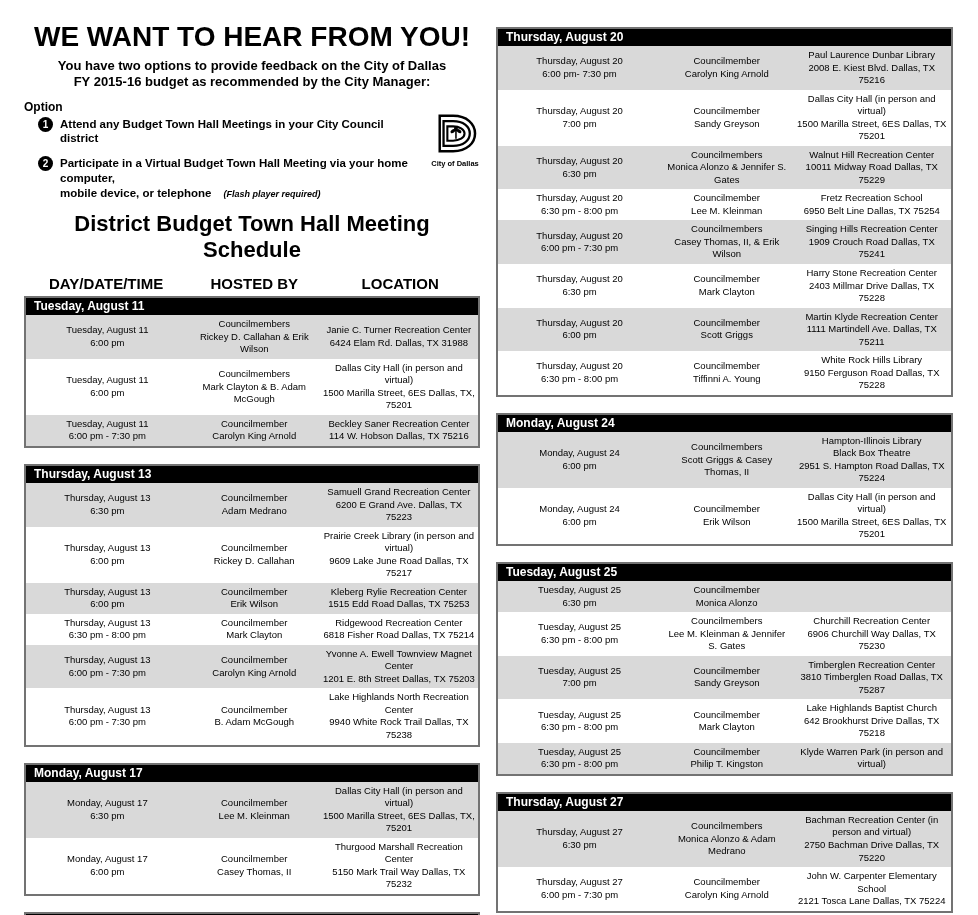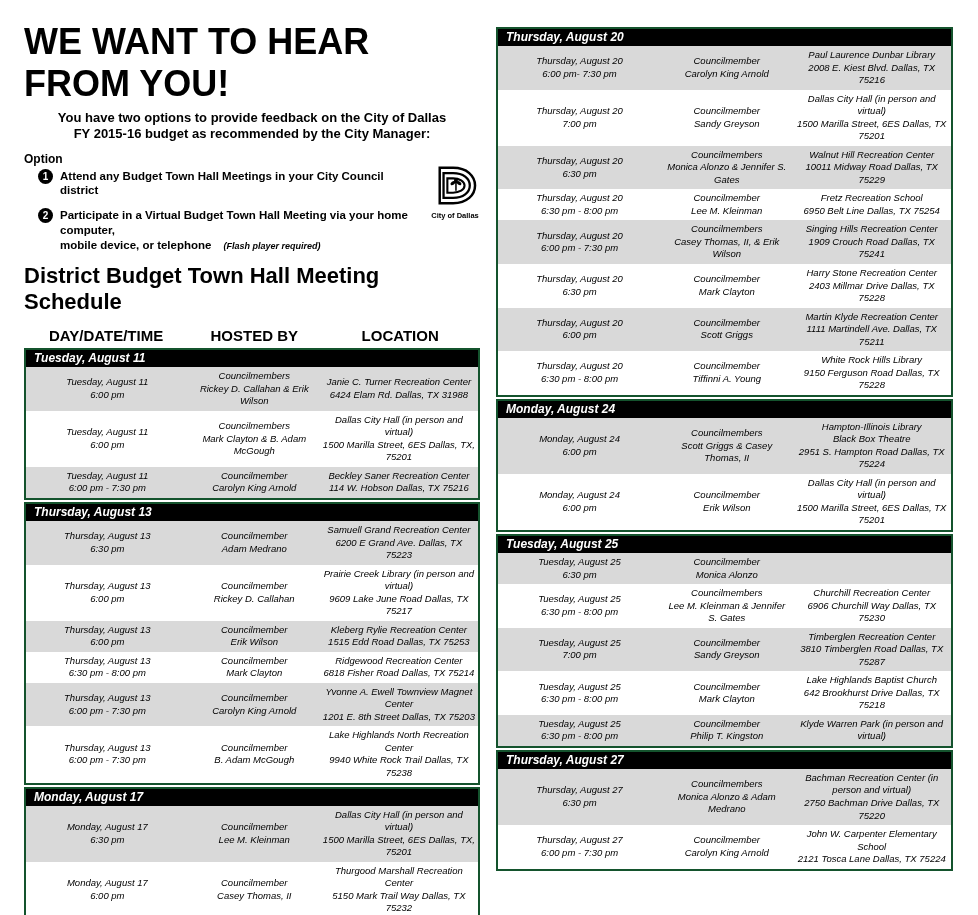--- a/index.html
+++ b/index.html
@@ -5,37 +5,37 @@
   html,body{margin:0;padding:0;}
   body{
     width:978px;height:915px;position:relative;overflow:hidden;
     background:#ffffff;color:#000;
     font-family:"Liberation Sans", sans-serif;
     -webkit-font-smoothing:antialiased;
   }
   .col-left{position:absolute;left:24px;top:0;width:456px;}
   .col-right{position:absolute;left:496px;top:27px;width:457px;}
 
-  .main-title{font-size:36px;font-weight:bold;margin:21px 0 5px;}
+  .main-title{font-size:28px;font-weight:bold;text-align:center;margin:21px 0 5px;}
   .subtitle{font-size:13px;font-weight:bold;text-align:center;line-height:1.25;}
   .option-label{font-size:12px;font-weight:bold;margin:9px 0 3px;}
   .options{position:relative;padding-right:62px;}
   .option-row{display:flex;gap:7px;margin:0 0 10px 14px;font-size:11.5px;font-weight:bold;line-height:1.3;align-items:flex-start;}
   .badge{flex:0 0 auto;width:15px;height:15px;border-radius:50%;background:#000;color:#fff;
          font-size:10px;display:flex;align-items:center;justify-content:center;margin-top:0;}
   .option-note{font-style:italic;font-size:9px;margin-left:12px;}
   .logo{position:absolute;right:-8px;top:-4px;width:66px;text-align:center;}
   .logo-caption{font-size:7.5px;font-weight:bold;margin-top:0;}
 
-  .schedule-title{font-size:22px;font-weight:bold;margin:8px 0 12px;}
+  .schedule-title{font-size:22px;font-weight:bold;text-align:center;margin:8px 0 12px;}
 
   .cols-header{display:grid;grid-template-columns:36% 29% 35%;font-weight:bold;font-size:15px;
                text-align:center;margin-bottom:4px;}
 
-  .section{border:2px solid #14532d;margin-bottom:2px;font-style:italic;}
+  .section{border:2px solid #737373;margin-bottom:16px;}
   .sec-header{background:var(--hdr-bg,#000);color:#fff;font-weight:bold;font-size:12px;padding:1px 8px 2px;}
   .row{display:grid;grid-template-columns:36% 29% 35%;background:#fff;}
   .row.shade{background:var(--shade,#d9d9d9);}
   .cell{display:flex;flex-direction:column;justify-content:center;text-align:center;
         font-size:9.5px;line-height:1.32;padding:3px 3px;}
 </style>
 </head>
 <body>
 
 <div class="col-left">

